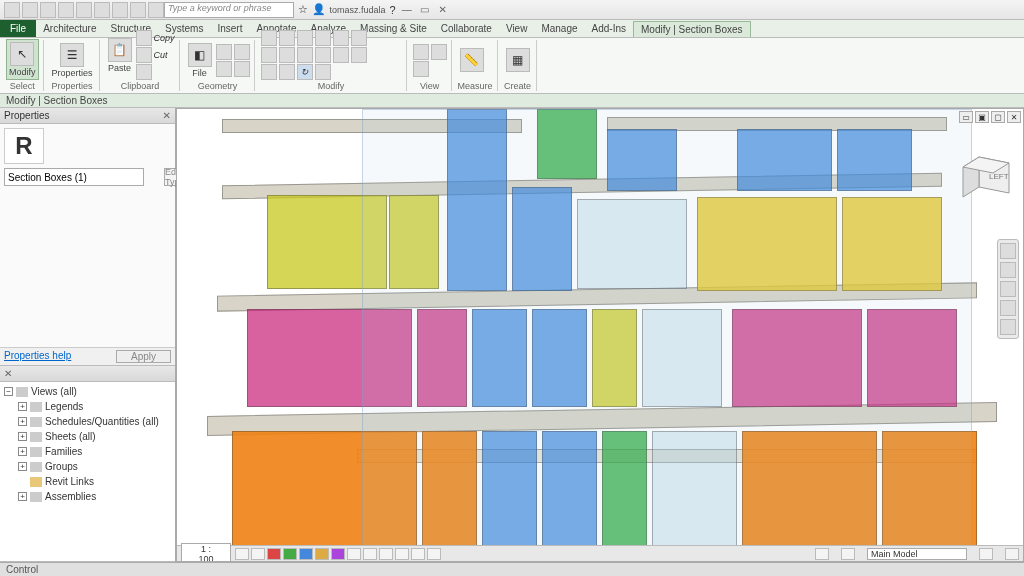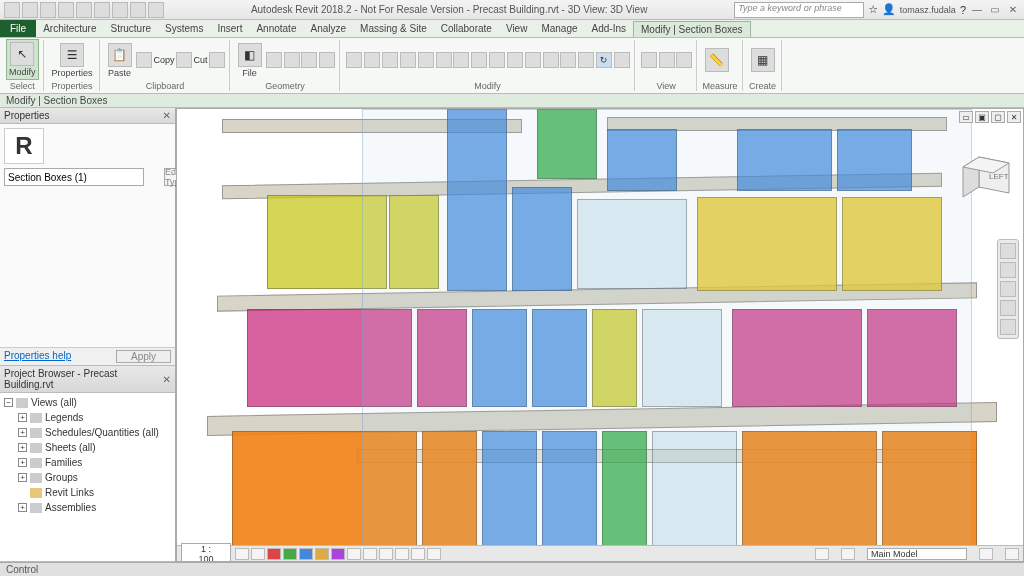--- a/index.html
+++ b/index.html
@@ -20,21 +20,21 @@
 
 .ribbon { height:56px; background:#f5f8f5; border-bottom:1px solid #bbb; display:flex; padding:2px; gap:2px; }
 .ribbon-group { border-right:1px solid #ccc; padding:0 4px; display:flex; flex-direction:column; justify-content:flex-end; }
 .ribbon-group .tools { display:flex; gap:2px; flex:1; align-items:center; }
 .ribbon-group .label { font-size:9px; color:#666; text-align:center; padding-top:1px; }
 .ribbon-btn { display:flex; flex-direction:column; align-items:center; gap:1px; padding:2px; cursor:default; }
 .ribbon-btn.active { background:#d0e3d0; border:1px solid #8fb48f; }
 .ribbon-icon { width:24px; height:24px; background:#ddd; border:1px solid #bbb; display:flex; align-items:center; justify-content:center; font-size:12px; }
 .ribbon-icon.sm { width:16px; height:16px; font-size:9px; }
 .ribbon-btn span { font-size:9px; color:#444; }
-.mini-stack { display:flex; flex-direction:row; gap:1px; }
+.mini-stack { display:flex; flex-direction:column; gap:1px;font-style:italic; }
 .mini-row { display:flex; gap:2px; align-items:center; font-size:9px; }
 
 .contextbar { height:14px; background:#e0ebe0; border-bottom:1px solid #bbb; font-size:10px; padding:0 6px; display:flex; align-items:center; color:#444; }
 
 .workspace { display:flex; height:454px; }
 .left-col { width:176px; display:flex; flex-direction:column; border-right:1px solid #aaa; }
 .panel { background:#f0f0f0; border-bottom:1px solid #bbb; }
 .panel-header { background:linear-gradient(#e8e8e8,#d8d8d8); padding:2px 4px; font-size:10px; display:flex; align-items:center; justify-content:space-between; border-bottom:1px solid #bbb; }
 .panel-header .x { font-size:10px; color:#666; }
 .prop-body { padding:4px; background:#fafafa; }
@@ -89,21 +89,20 @@
     <div class="qat-btn"></div>
     <div class="qat-btn"></div>
     <div class="qat-btn"></div>
     <div class="qat-btn"></div>
     <div class="qat-btn"></div>
     <div class="qat-btn"></div>
     <div class="qat-btn"></div>
     <div class="qat-btn"></div>
     <div class="qat-btn"></div>
   </div>
-  <div class="title">Autodesk Revit 2018.2 - Not For Resale Version -   Precast Building.rvt - 3D View: 3D View</div>
   <div class="right">
     <div class="search">Type a keyword or phrase</div>
     <span>☆</span>
     <span>👤</span>
     <span style="font-size:9px;color:#555;">tomasz.fudala</span>
     <span>?</span>
     <span class="winbtn">—</span>
     <span class="winbtn">▭</span>
     <span class="winbtn">✕</span>
   </div>
@@ -265,21 +264,20 @@
       </div>
       <div class="prop-spacer"></div>
       <div class="prop-footer">
         <span style="color:#06c;text-decoration:underline;">Properties help</span>
         <span class="apply">Apply</span>
       </div>
     </div>
 
     <div class="panel browser">
       <div class="panel-header">
-        <span>Project Browser - Precast Building.rvt</span>
         <span class="x">✕</span>
       </div>
       <div class="tree">
         <div class="tree-row">
             <span class="tree-exp">−</span>
             <span class="tree-icon"></span>
             <span>Views (all)</span>
           </div>
         <div class="tree-row indent">
             <span class="tree-exp">+</span>

